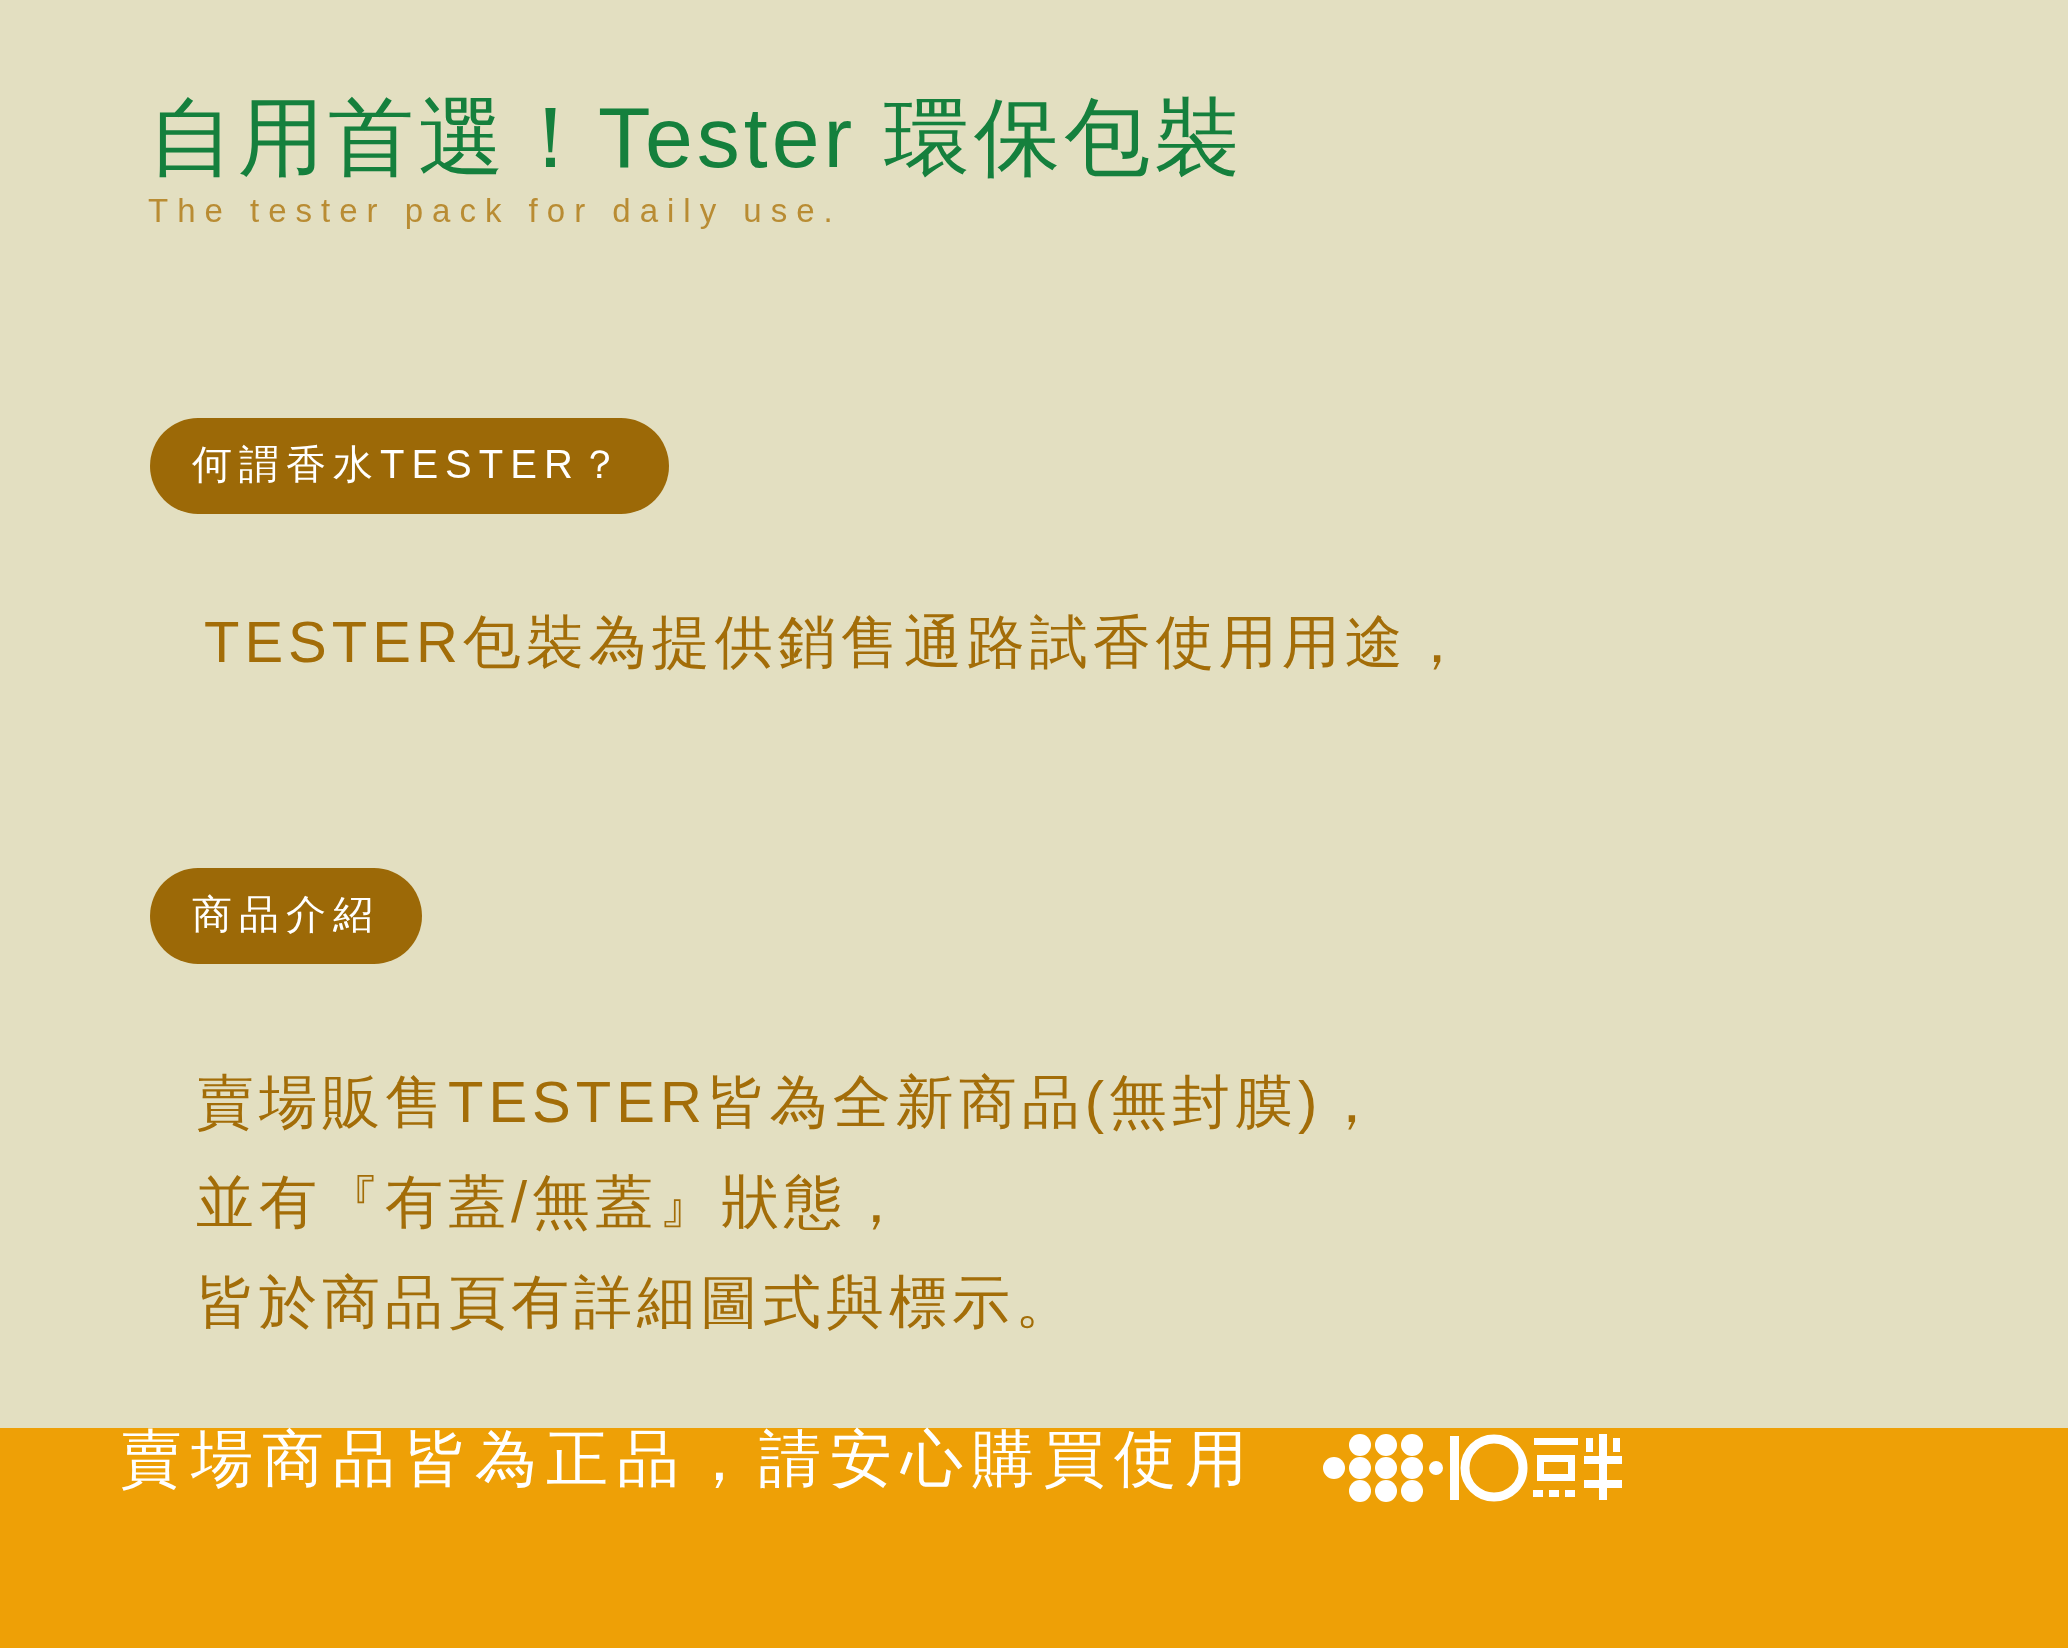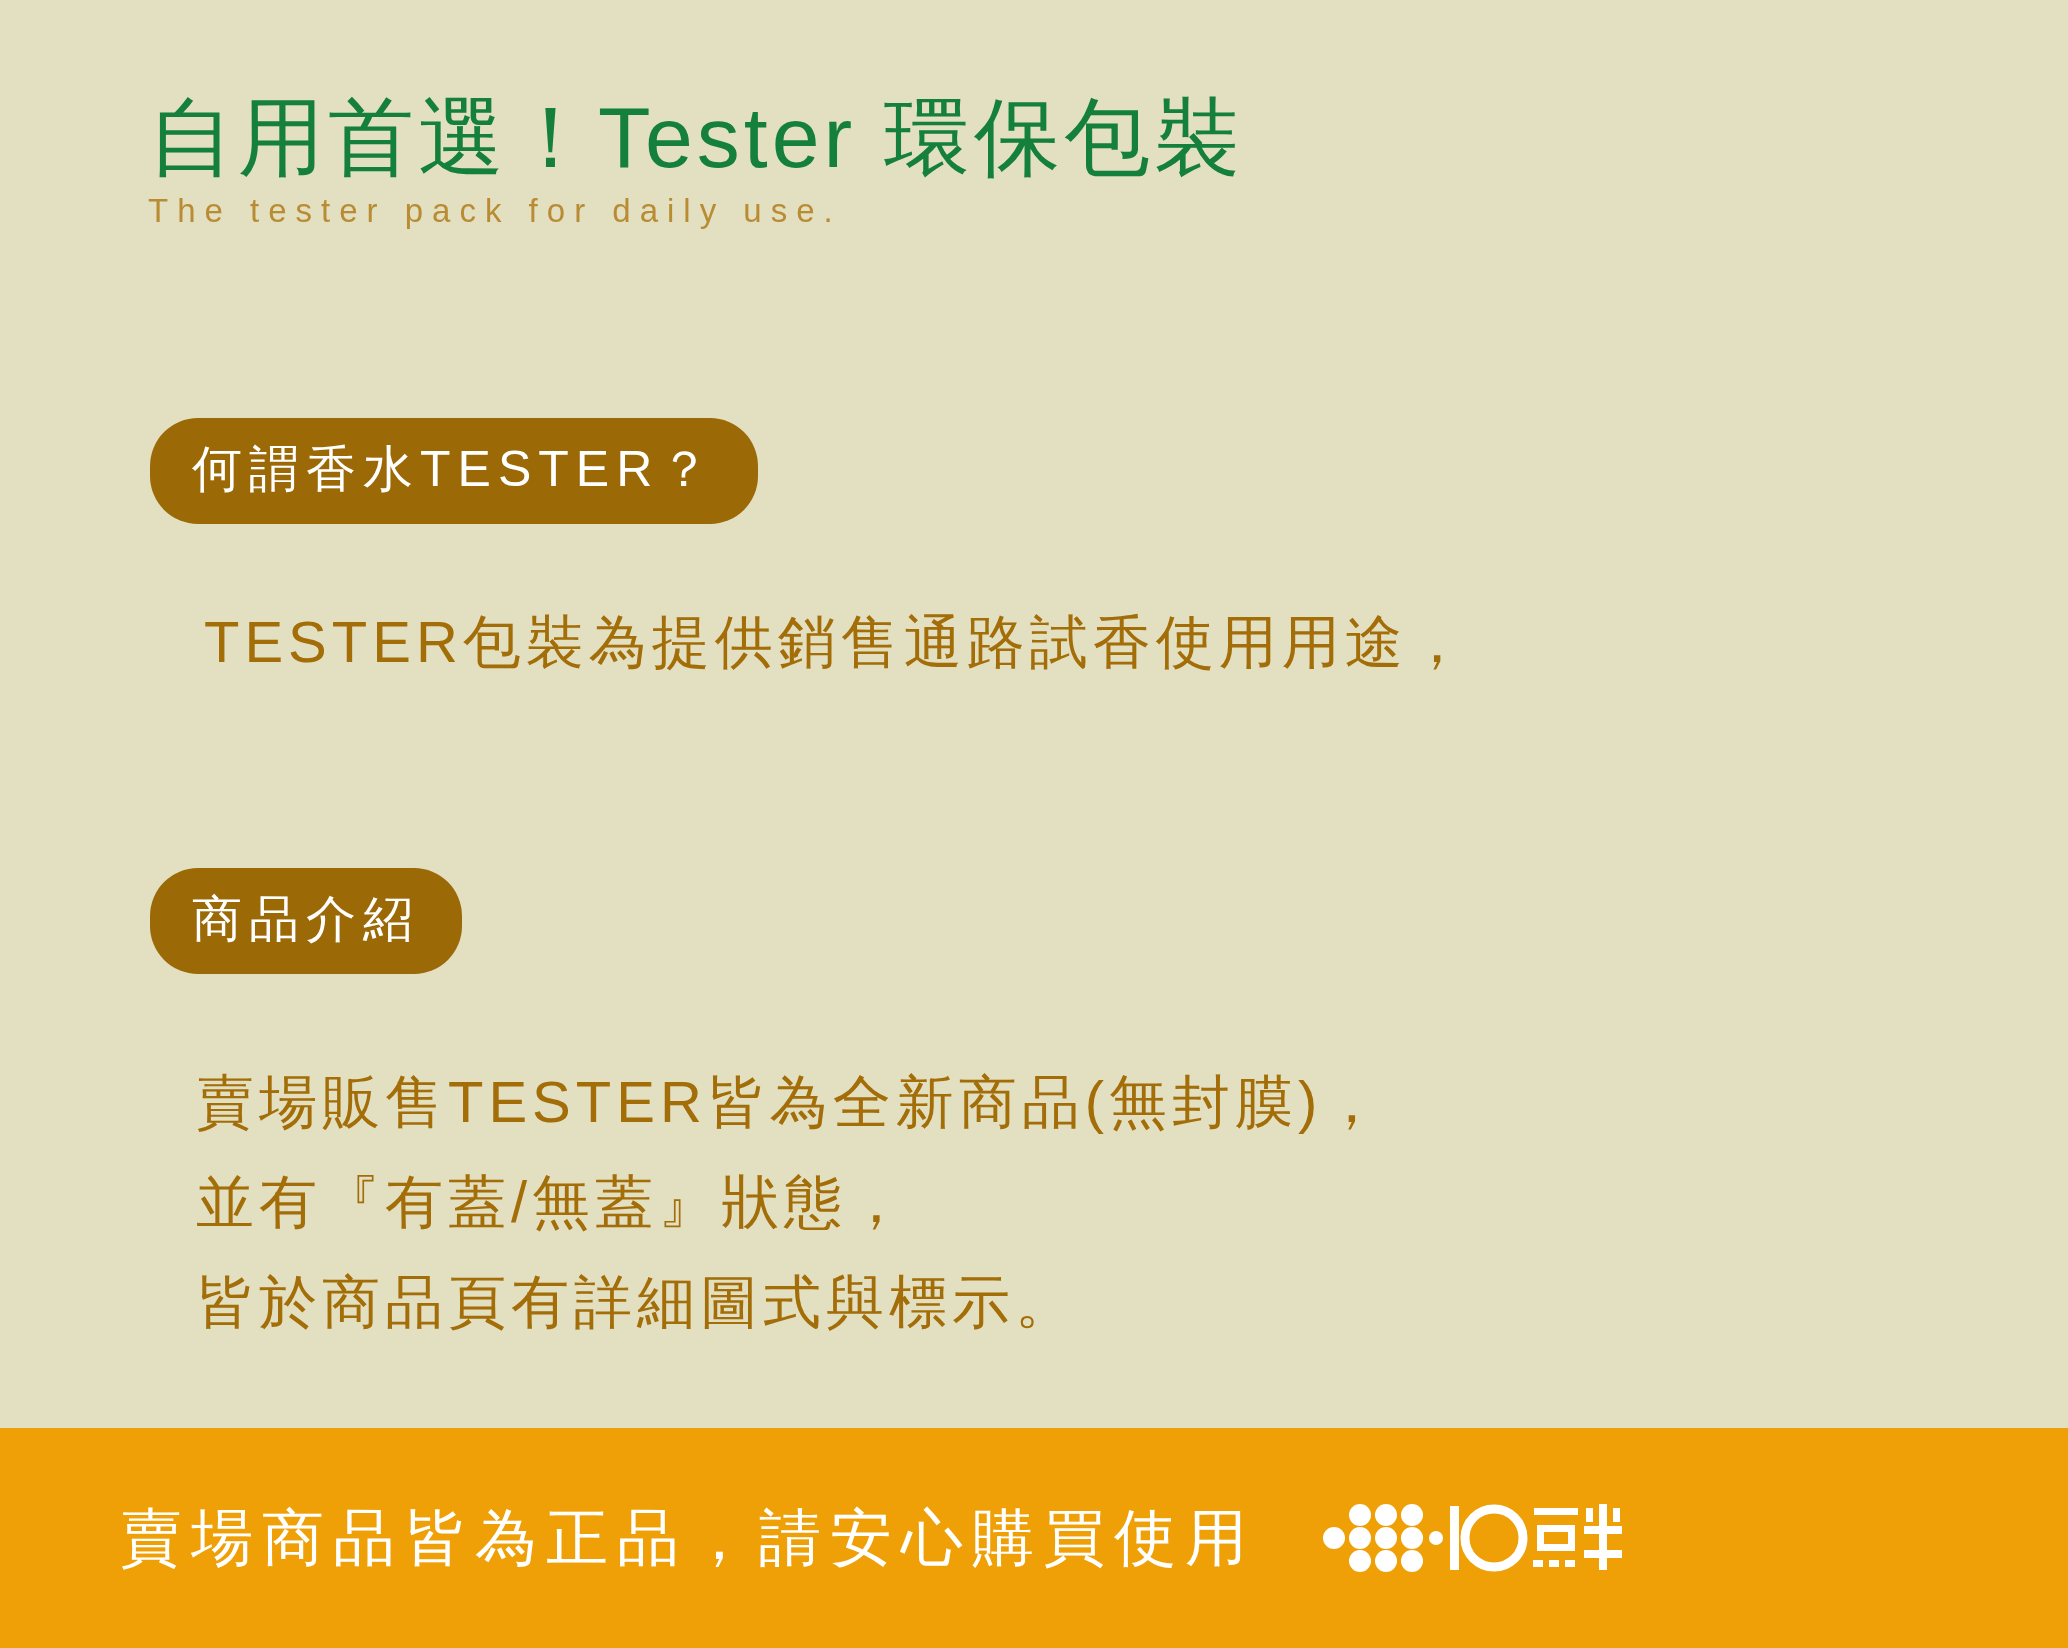--- a/index.html
+++ b/index.html
@@ -47,21 +47,21 @@
     white-space: nowrap;
     font-weight: 400;
   }
 
   
   .badge {
     display: inline-block;
     background: #9c6907;
     color: #ffffff;
     border-radius: 48px;
-    font-size: 50px;
+    font-size: 40px;
     letter-spacing: 7px;
     line-height: 1;
     padding: 26px 42px 30px 42px;
     white-space: nowrap;
     box-sizing: border-box;
   }
   .badge-1 {
     position: absolute;
     left: 150px;
     top: 418px;
@@ -87,21 +87,20 @@
 
   
   .footer {
     position: absolute;
     left: 0;
     bottom: 0;
     width: 2068px;
     height: 220px;
     background: #eea006;
     display: flex;
-    align-items: center;
     justify-content: flex-start;
     box-sizing: border-box;
     padding-left: 120px;
   }
   .footer-text {
     color: #ffffff;
     font-size: 62px;
     letter-spacing: 9px;
     line-height: 1;
     white-space: nowrap;

